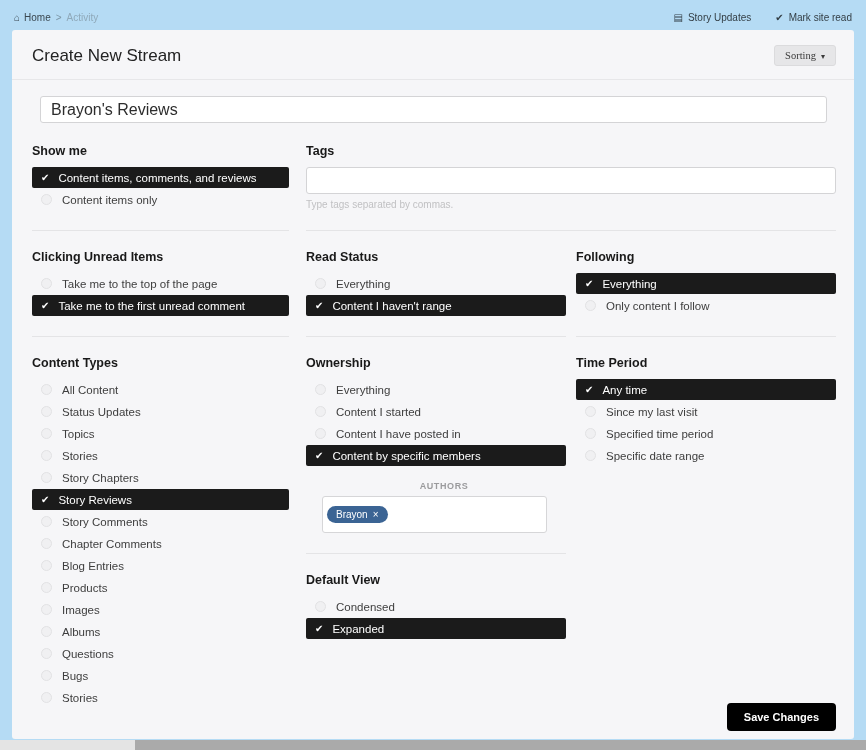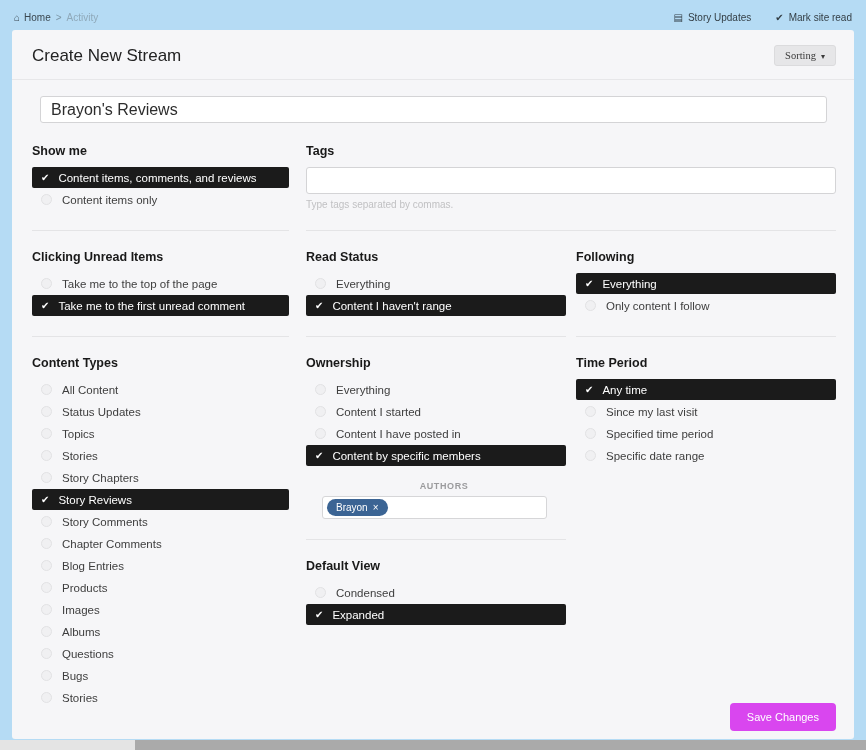--- a/index.html
+++ b/index.html
@@ -70,34 +70,34 @@
   }
   .tags-hint { margin-top:5px; font-size:10px; color:#c1c1c3; }
   
   .authors-block { margin:15px 0 2px 16px; }
   .authors-label {
     font-size:9px; font-weight:700; letter-spacing:.6px; color:#9b9b9d;
     margin-bottom:5px;
     text-align:center;
   }
   .authors-input {
-    width:225px; height:23px; background:#fff; border:1px solid #d6d6d8;
+    width:225px; height:37px; background:#fff; border:1px solid #d6d6d8;
     border-radius:3px; display:flex; align-items:center; padding:0 4px;
   }
   .pill {
     background:#3b6494; color:#fff; font-size:10px; border-radius:10px;
     padding:3px 9px; display:inline-flex; align-items:center; gap:5px;
     cursor:default;
   }
   .pill .pill-x { cursor:pointer; font-size:10px; }
   
   .save-btn {
     position:absolute; right:18px; bottom:8px;
-    background:#d946ef; color:#fff; border:none; border-radius:4px;
-    padding:8px 17px; font-size:11px; font-weight:400; cursor:pointer;
+    background:#000000; color:#fff; border:none; border-radius:4px;
+    padding:8px 17px; font-size:11px; font-weight:700; cursor:pointer;
     font-family:inherit;
   }
   
   .bottom-bar { height:10px; flex:none; display:flex; }
   .bottom-bar .seg-l { width:135px; background:#e4e4e4; }
   .bottom-bar .seg-r { flex:1; background:#aaaaaa; }
 </style>
 </head>
 <body>
 

